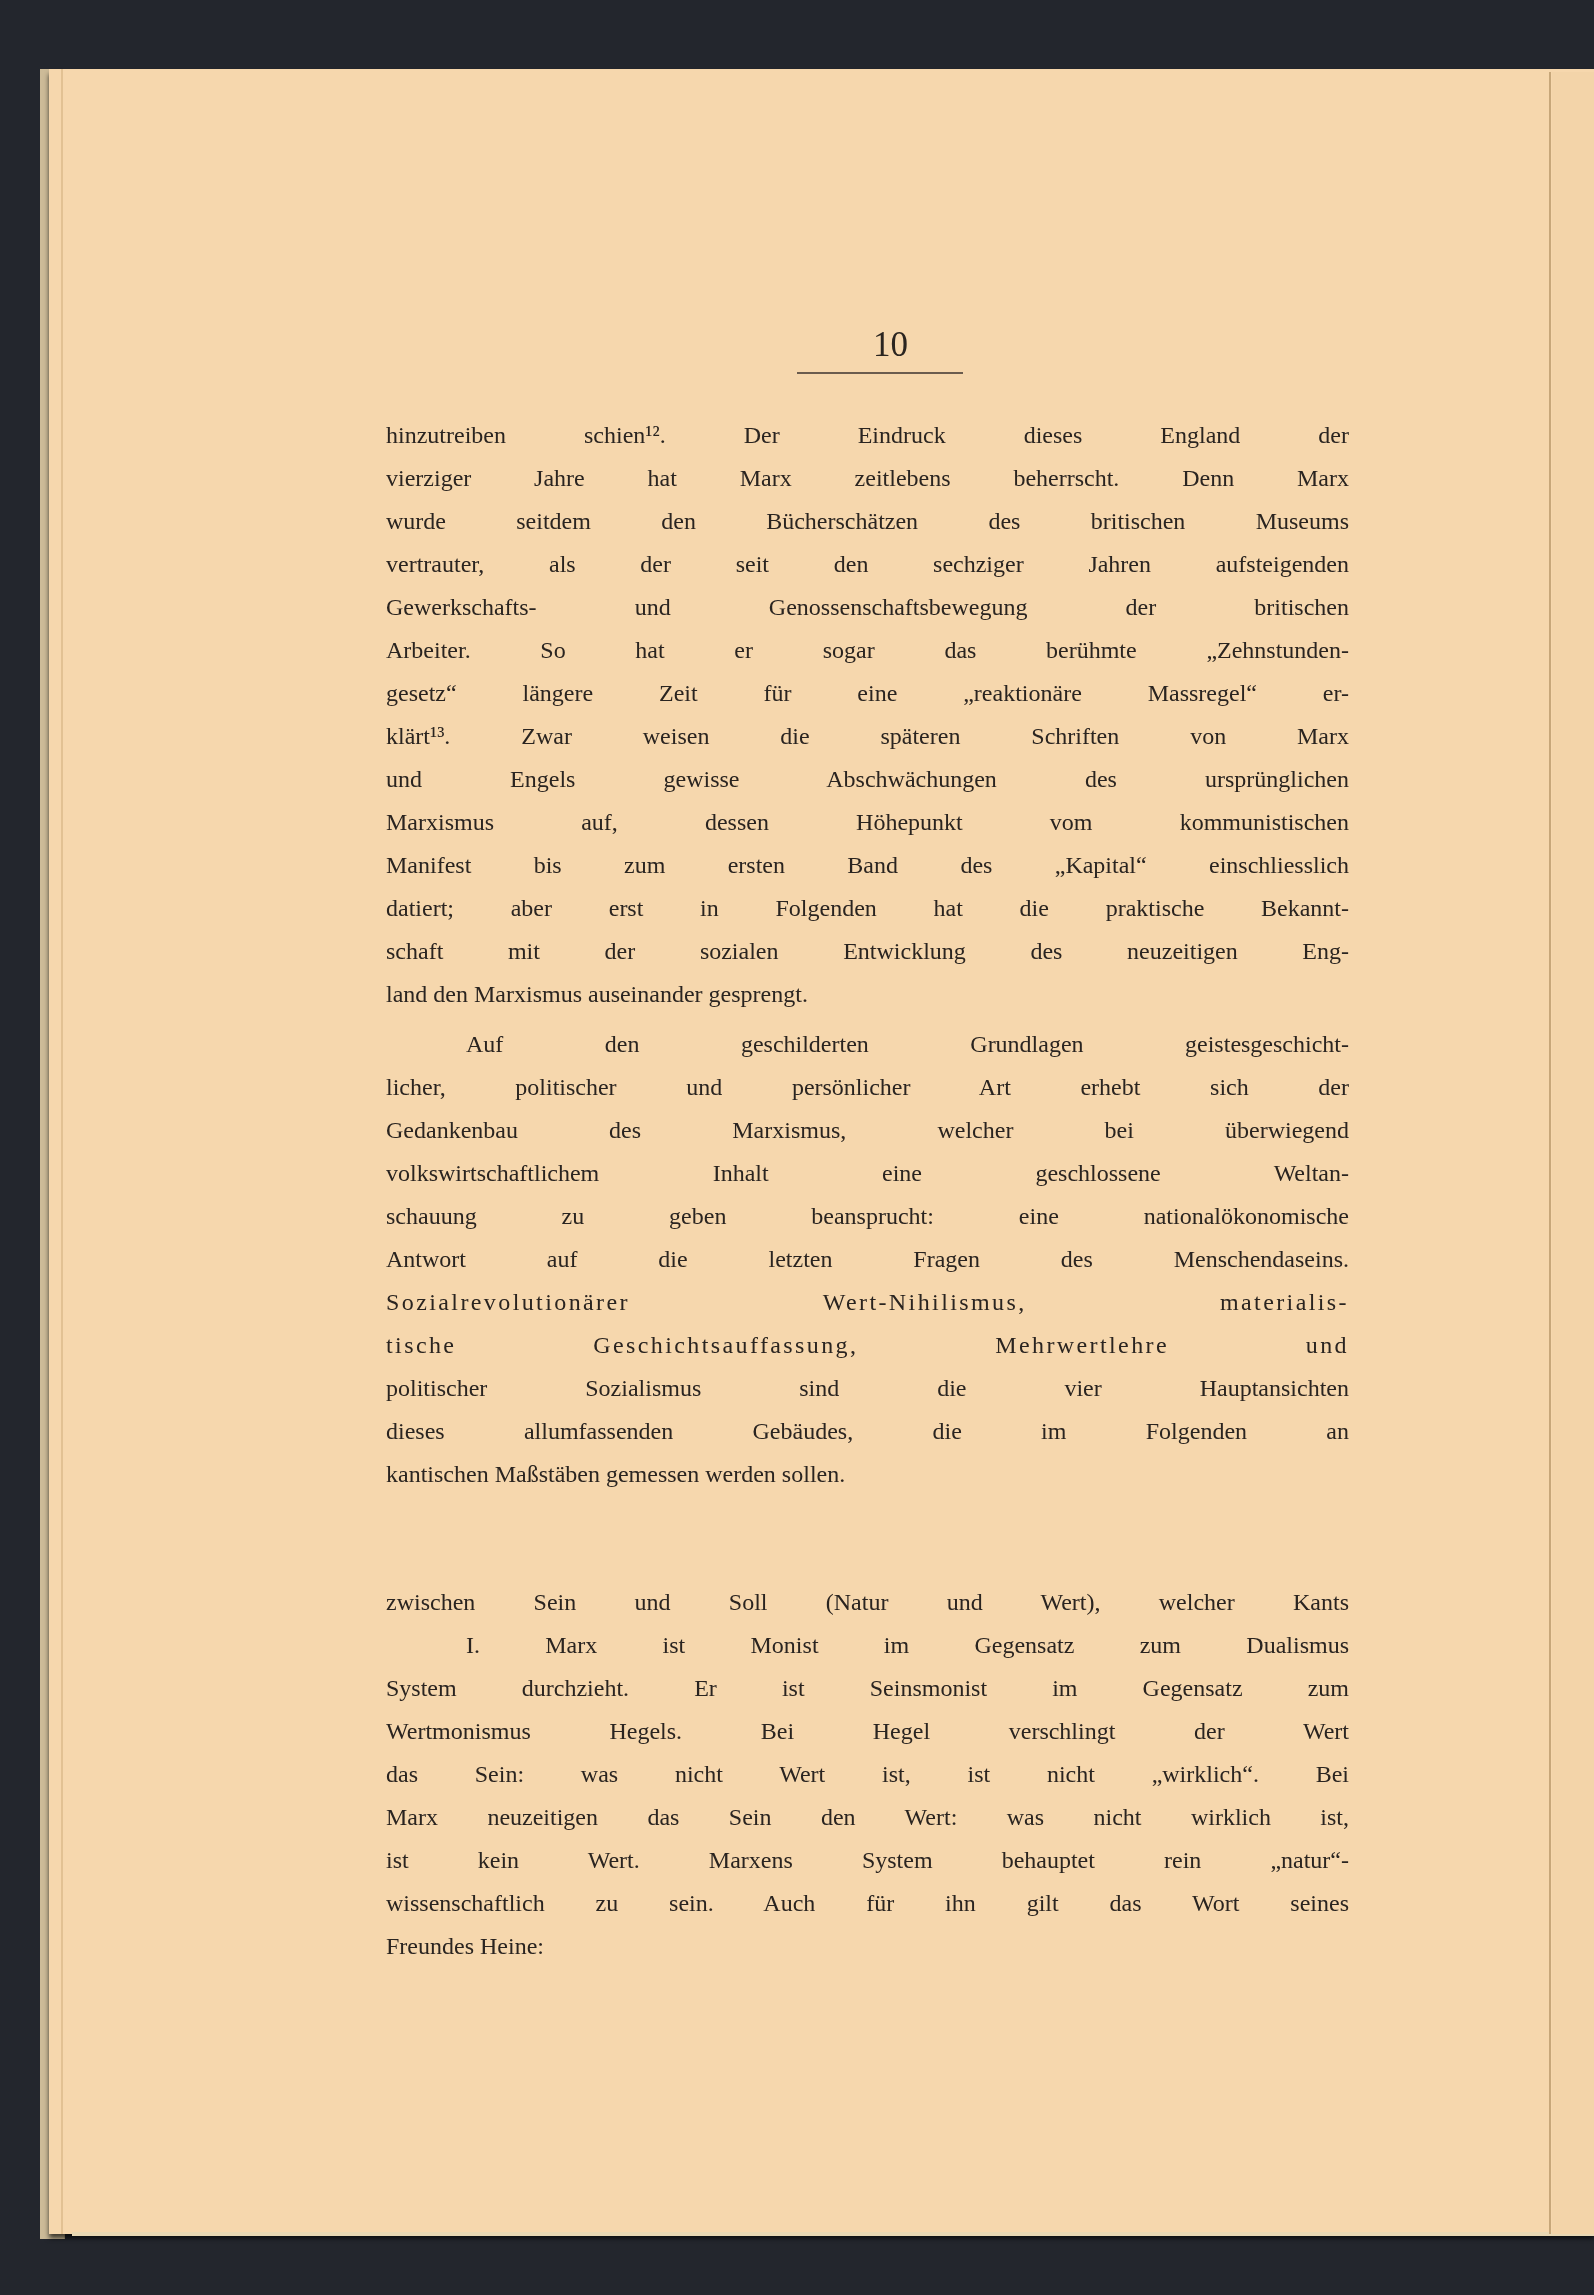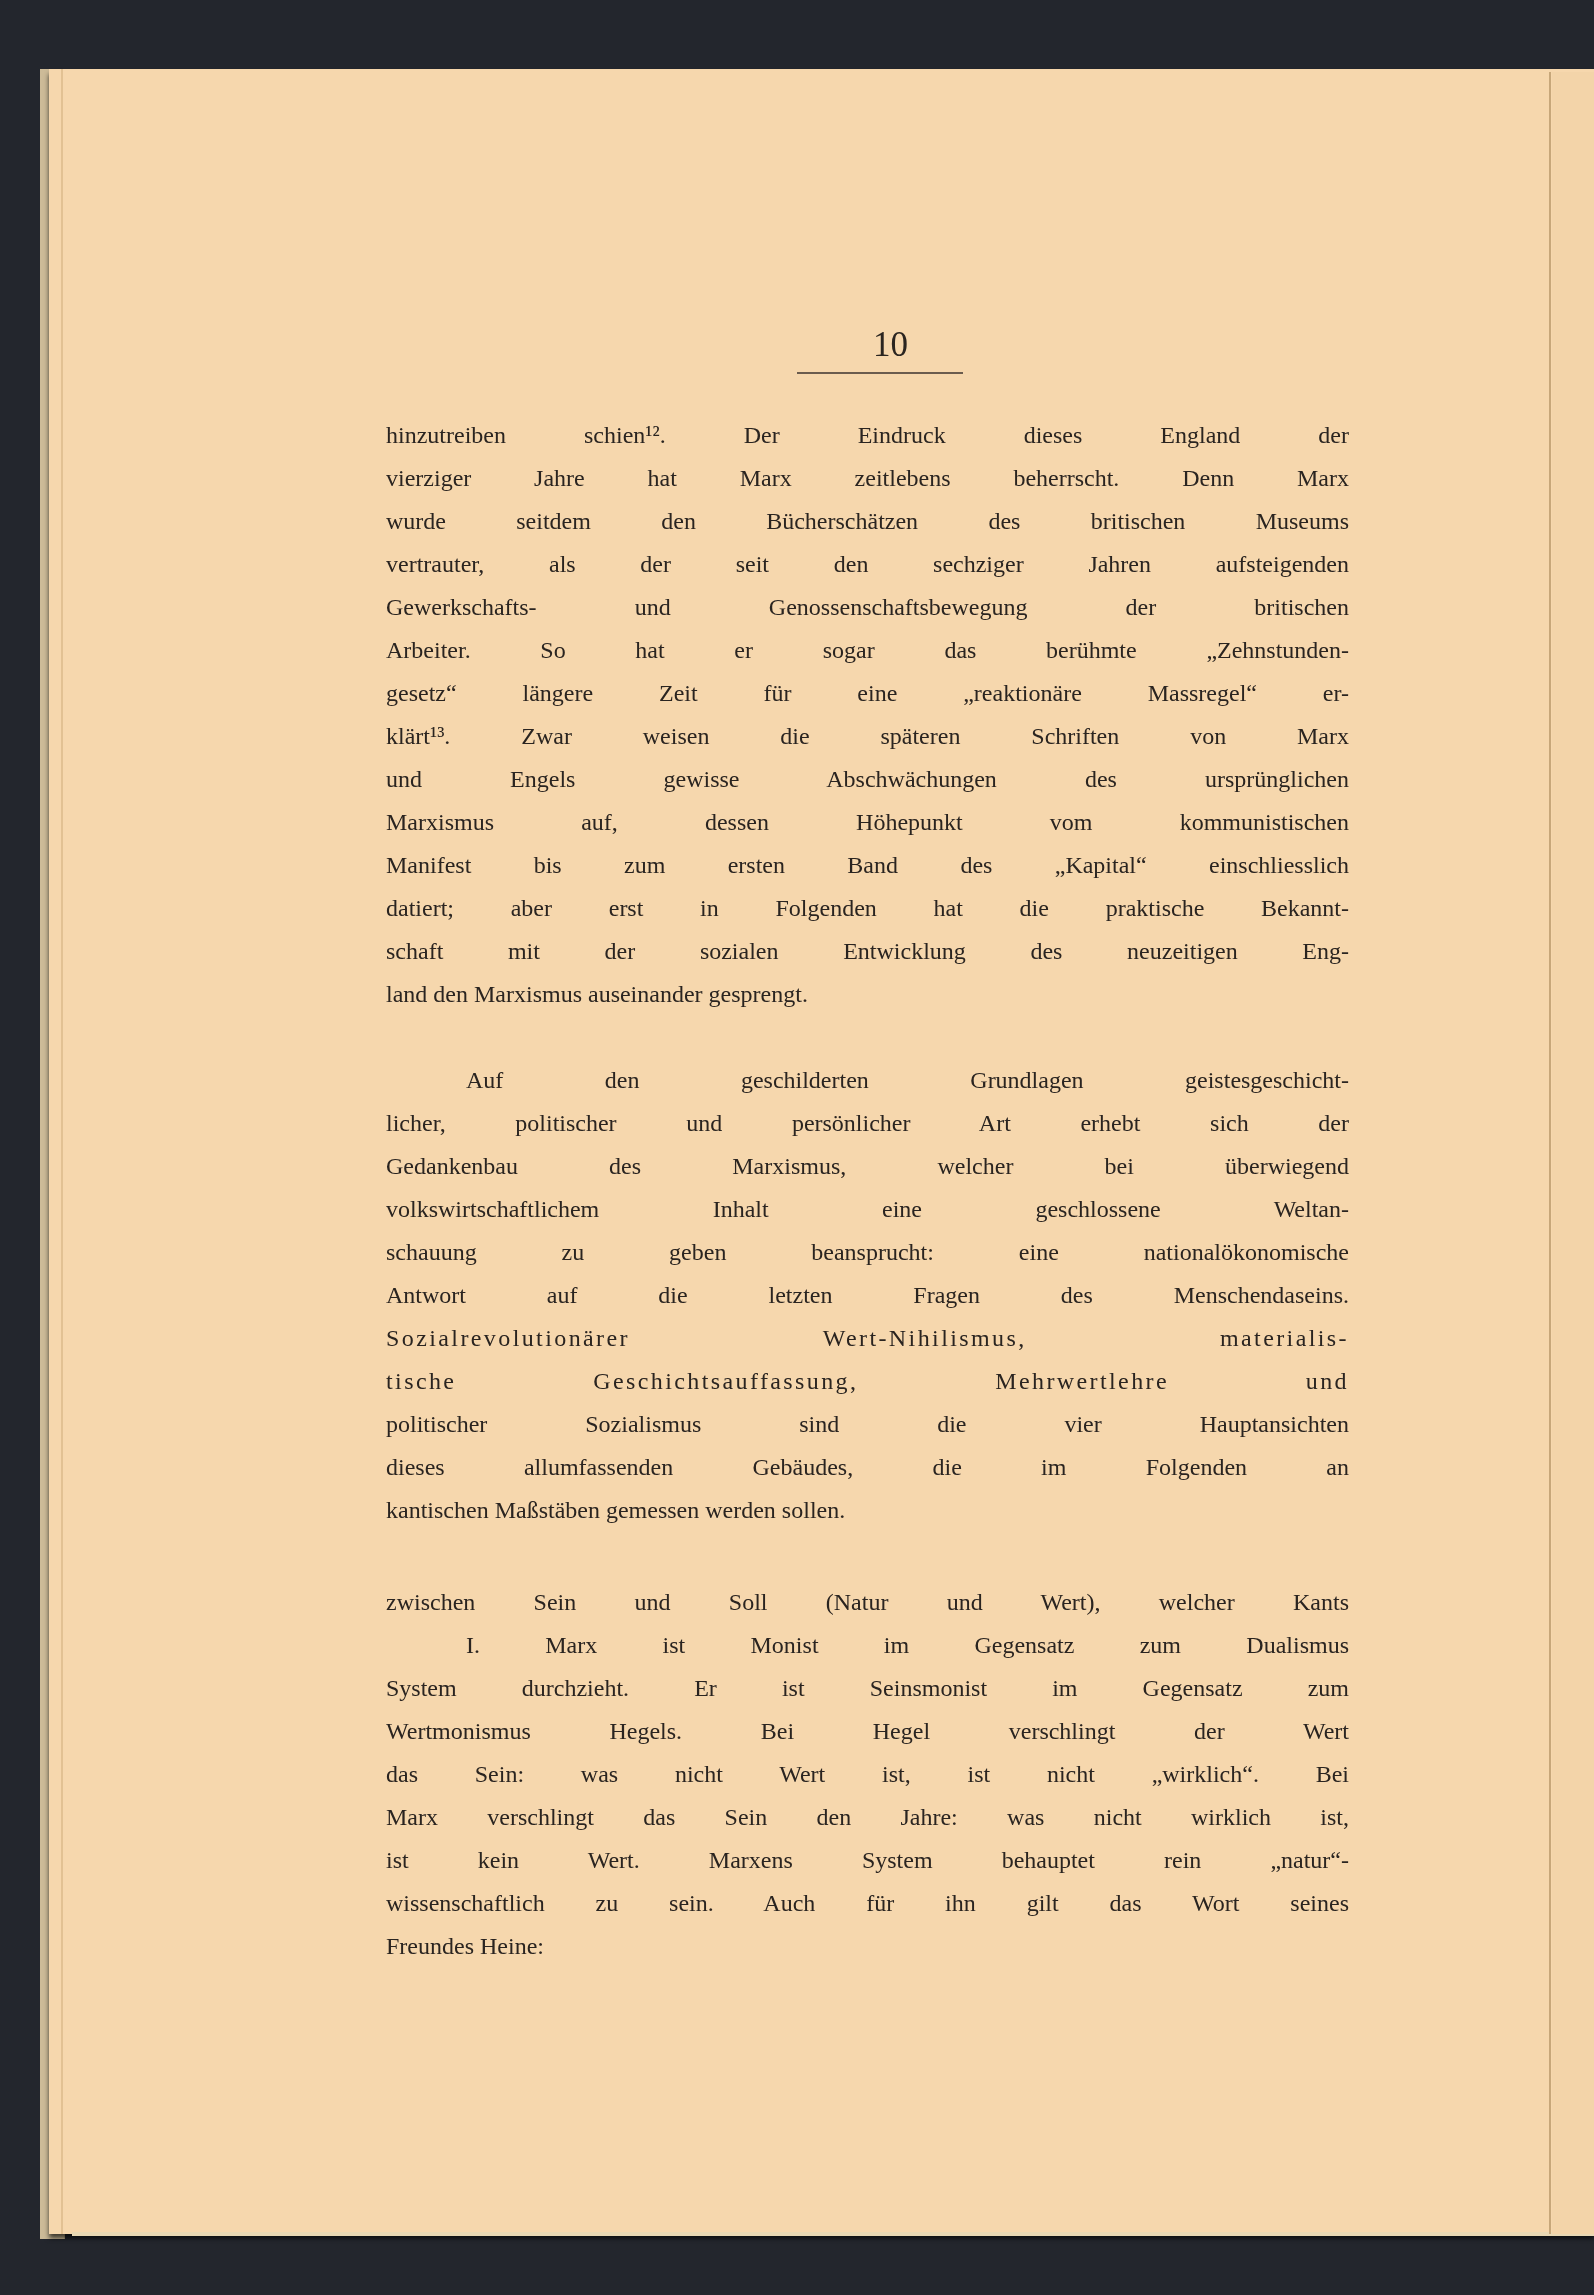--- a/index.html
+++ b/index.html
@@ -55,21 +55,21 @@
     }
     .line {
       display: block; white-space: nowrap;
       text-align: justify; text-align-last: justify;
       height: 43px;
     }
     .line.last { text-align-last: left; }
     .indent { padding-left: 80px; }
     .spaced { letter-spacing: 2.4px; }
     #block1 { top: 414px; }
-    #block2 { top: 1023px; margin-top: 36px; }
+    #block2 { top: 1023px; }
     #block3 { top: 1581px; }
   </style>
 </head>
 <body>
 
 <div class="page-stack-left"></div>
 <div class="page"></div>
 <div class="page-inner-line"></div>
 <div class="bottom-edge"></div>
 <div class="gutter-line"></div>
@@ -108,18 +108,18 @@
   <span class="line">dieses allumfassenden Gebäudes, die im Folgenden an</span>
   <span class="line last">kantischen Maßstäben gemessen werden sollen.</span>
 </div>
 
 <div class="text-block" id="block3">
   <span class="line">zwischen Sein und Soll (Natur und Wert), welcher Kants</span>
   <span class="line indent">I. Marx ist Monist im Gegensatz zum Dualismus</span>
   <span class="line">System durchzieht. Er ist Seinsmonist im Gegensatz zum</span>
   <span class="line">Wertmonismus Hegels. Bei Hegel verschlingt der Wert</span>
   <span class="line">das Sein: was nicht Wert ist, ist nicht „wirklich“. Bei</span>
-  <span class="line">Marx verschlingt das Sein den Jahre: was nicht wirklich ist,</span>
+  <span class="line">Marx neuzeitigen das Sein den Wert: was nicht wirklich ist,</span>
   <span class="line">ist kein Wert. Marxens System behauptet rein „natur“-</span>
   <span class="line">wissenschaftlich zu sein. Auch für ihn gilt das Wort seines</span>
   <span class="line last">Freundes Heine:</span>
 </div>
 
 
 </body></html>

